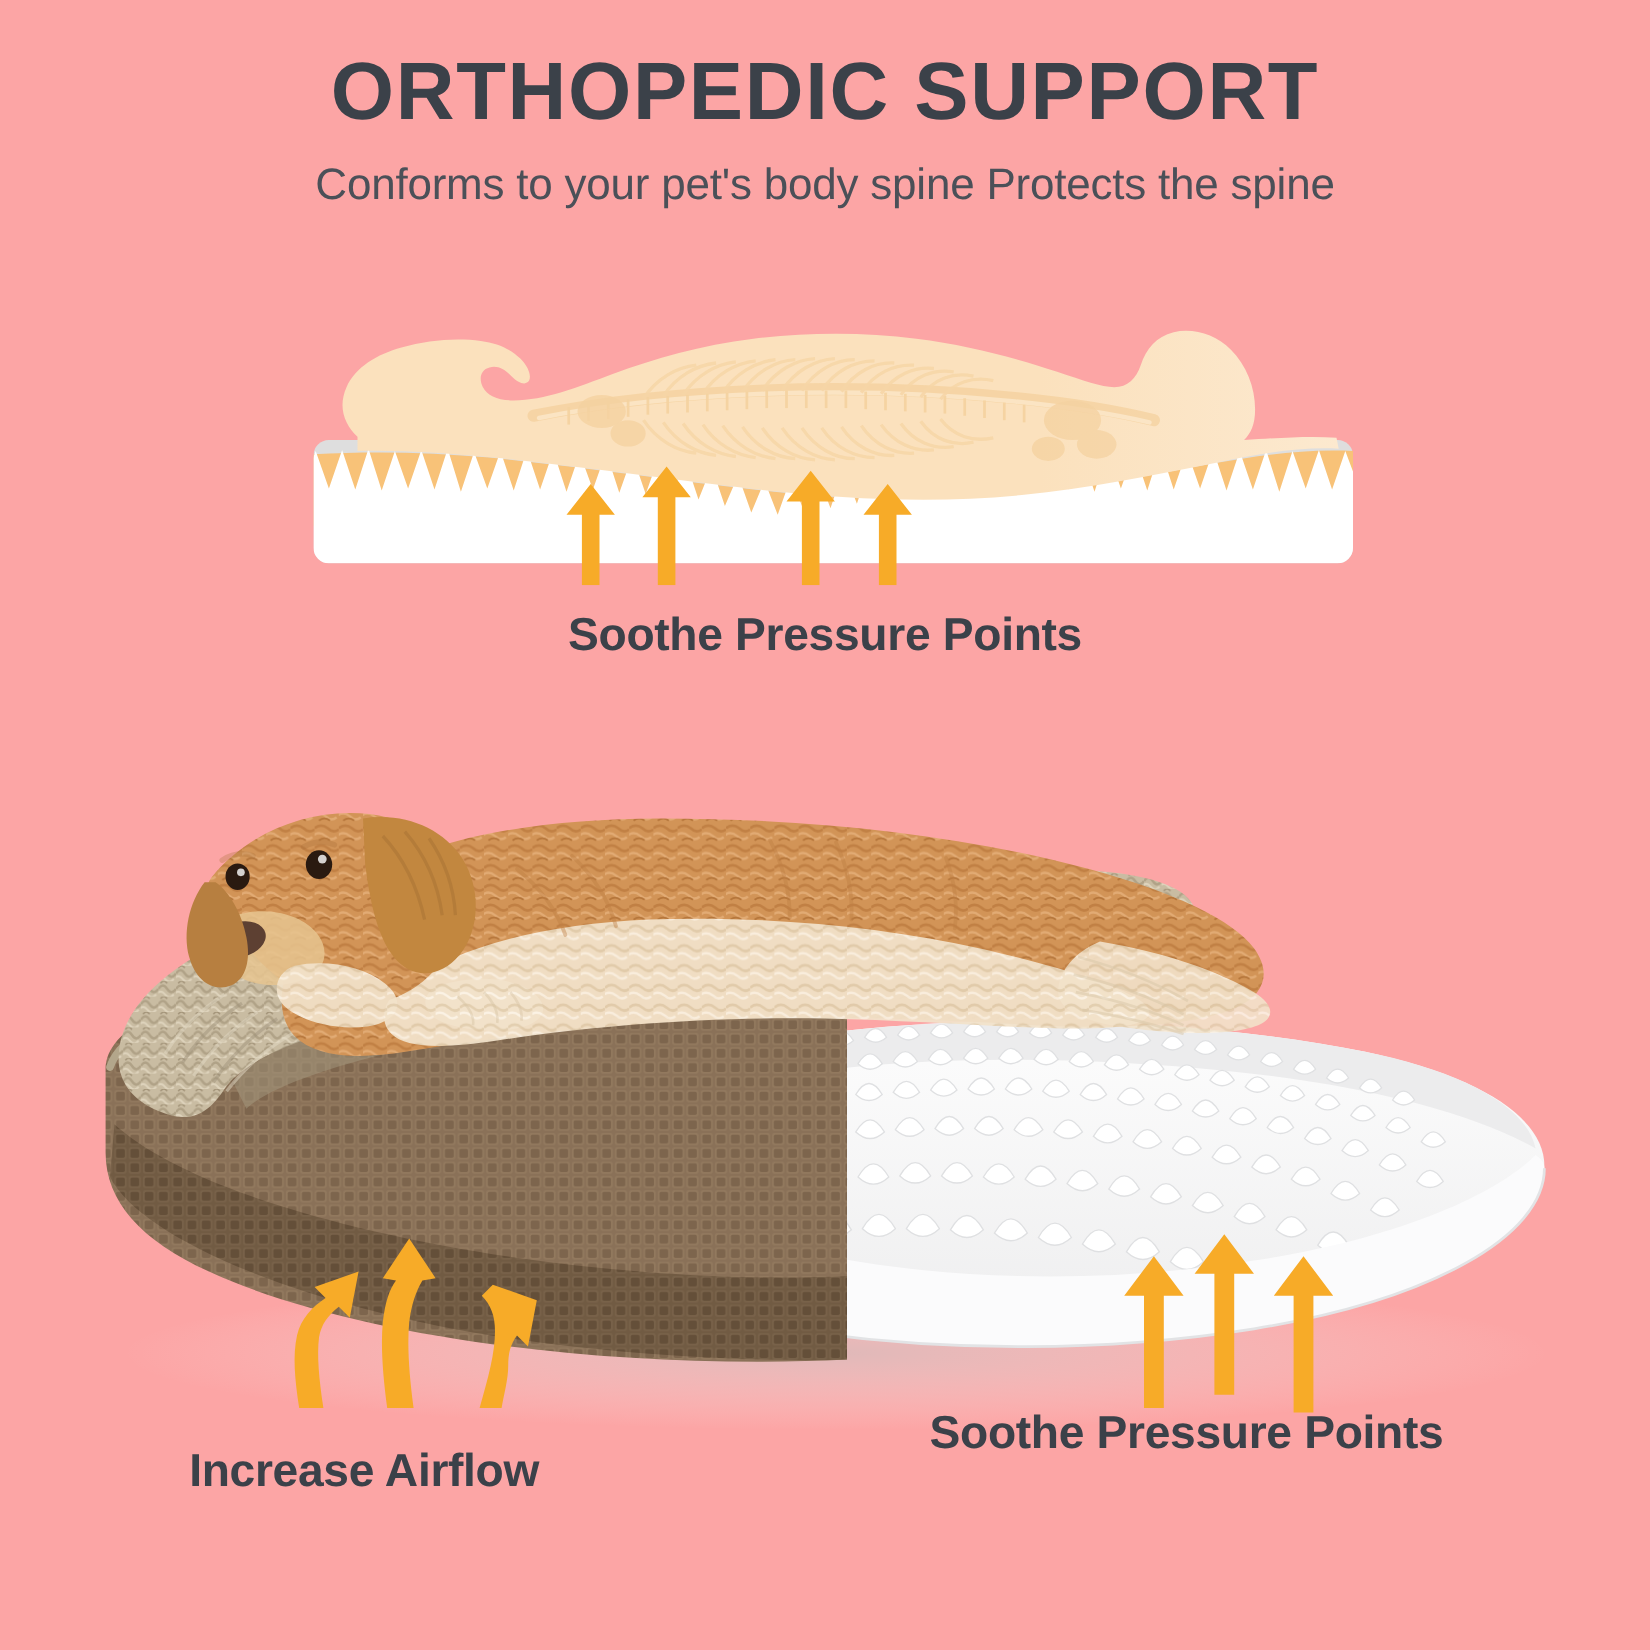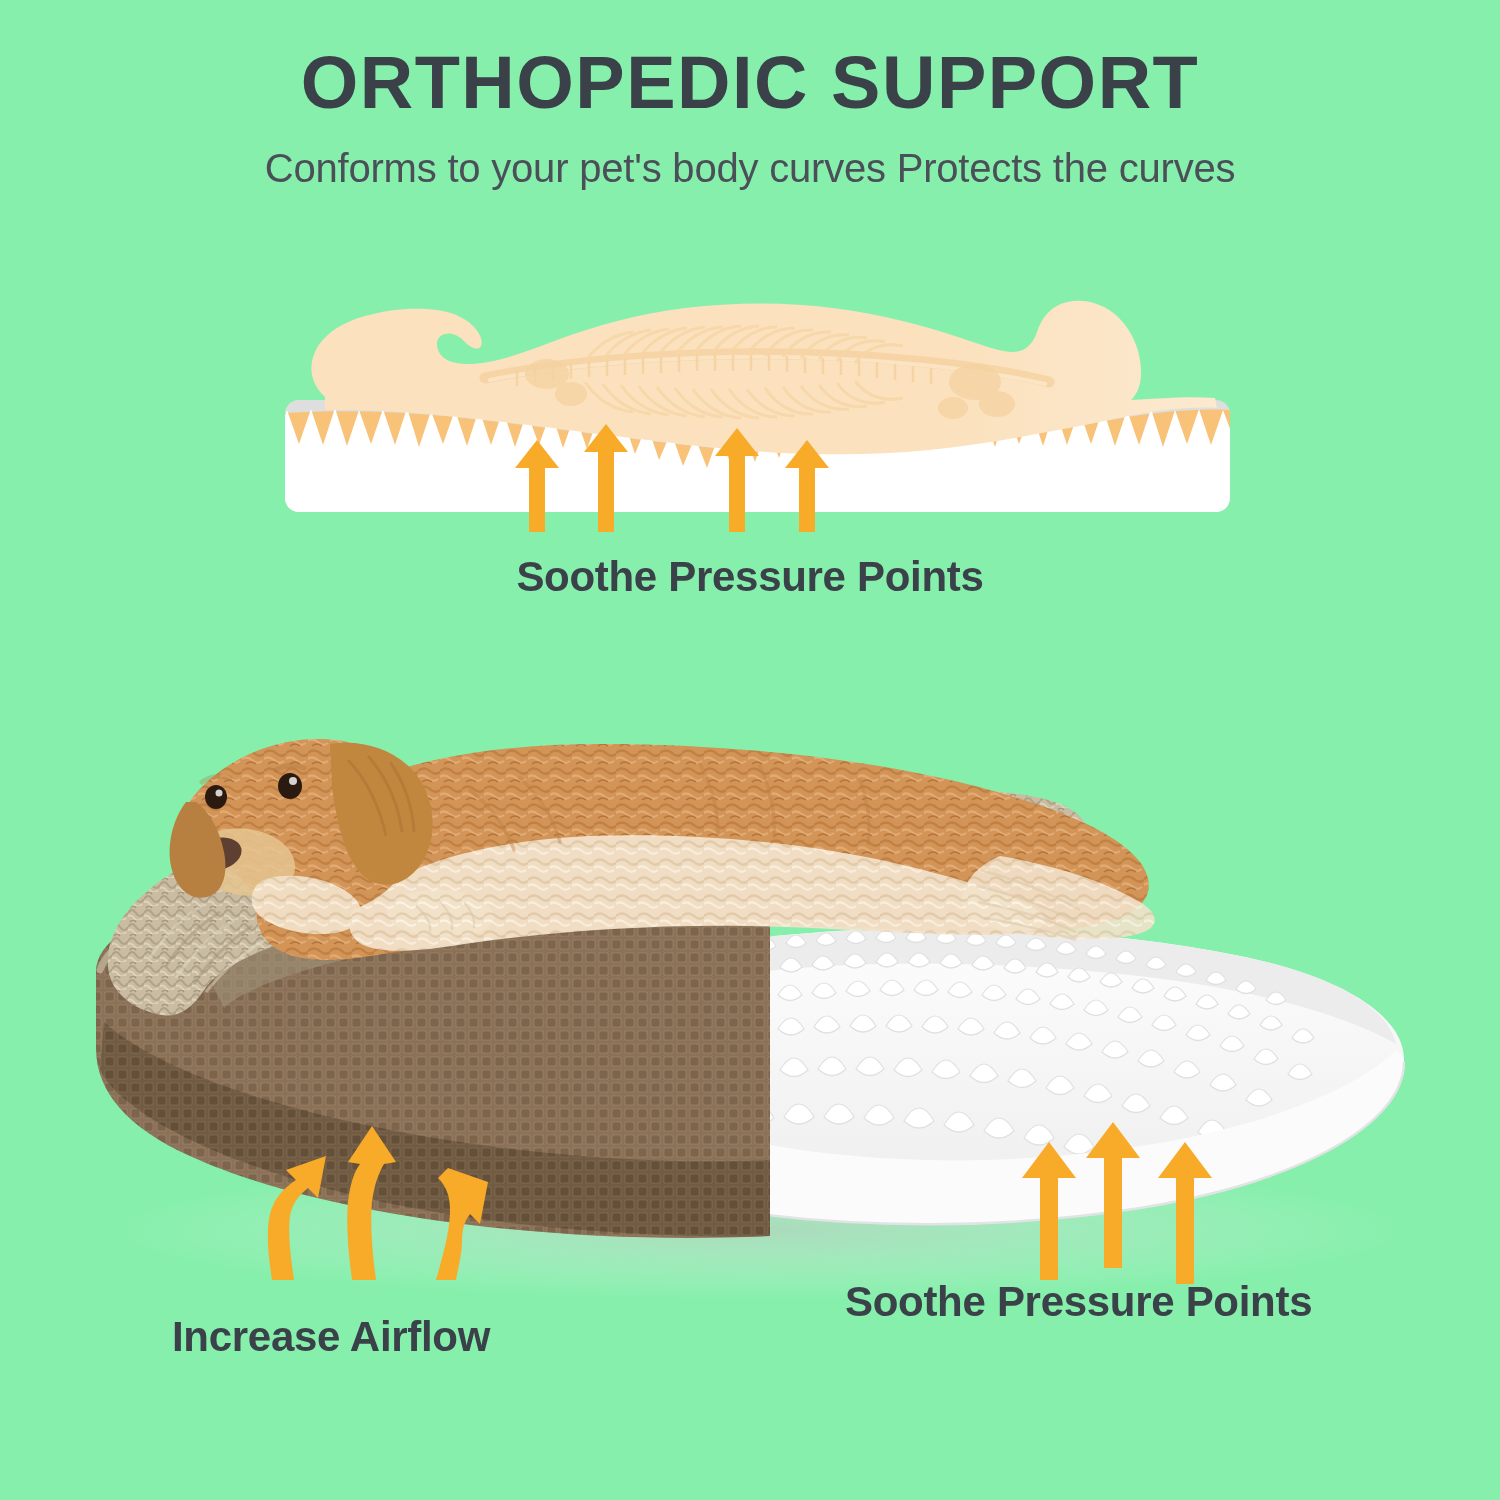--- a/index.html
+++ b/index.html
@@ -12,21 +12,21 @@
     height: 1500px;
     background: #f5f5f5;
     font-family: "Liberation Sans", sans-serif;
     overflow: hidden;
     position: relative;
   }
 
   .page {
     position: absolute;
     inset: 0;
-    background: #86efac;
+    background: #fca5a5;
   }
 
   
   .header {
     position: absolute;
     top: 46px;
     left: 0;
     width: 1500px;
     text-align: center;
   }
@@ -108,21 +108,21 @@
     letter-spacing: -0.3px;
   }
 </style>
 </head>
 <body>
 
 <div class="page">
 
   <div class="header">
     <div class="headline">ORTHOPEDIC SUPPORT</div>
-    <div class="subhead">Conforms to your pet's body curves Protects the curves</div>
+    <div class="subhead">Conforms to your pet's body spine Protects the spine</div>
   </div>
 
   <div class="diagram-wrap">
     <svg class="diagram-svg" width="945" height="250" viewBox="0 0 945 250">
       <defs>
         <clipPath id="baseClip">
           <rect x="0" y="118" width="945" height="112" rx="14" ry="14"></rect>
         </clipPath>
         <linearGradient id="dogFade" x1="0" y1="0" x2="1" y2="0">
           <stop offset="0%" stop-color="#fbe1bd"></stop>

